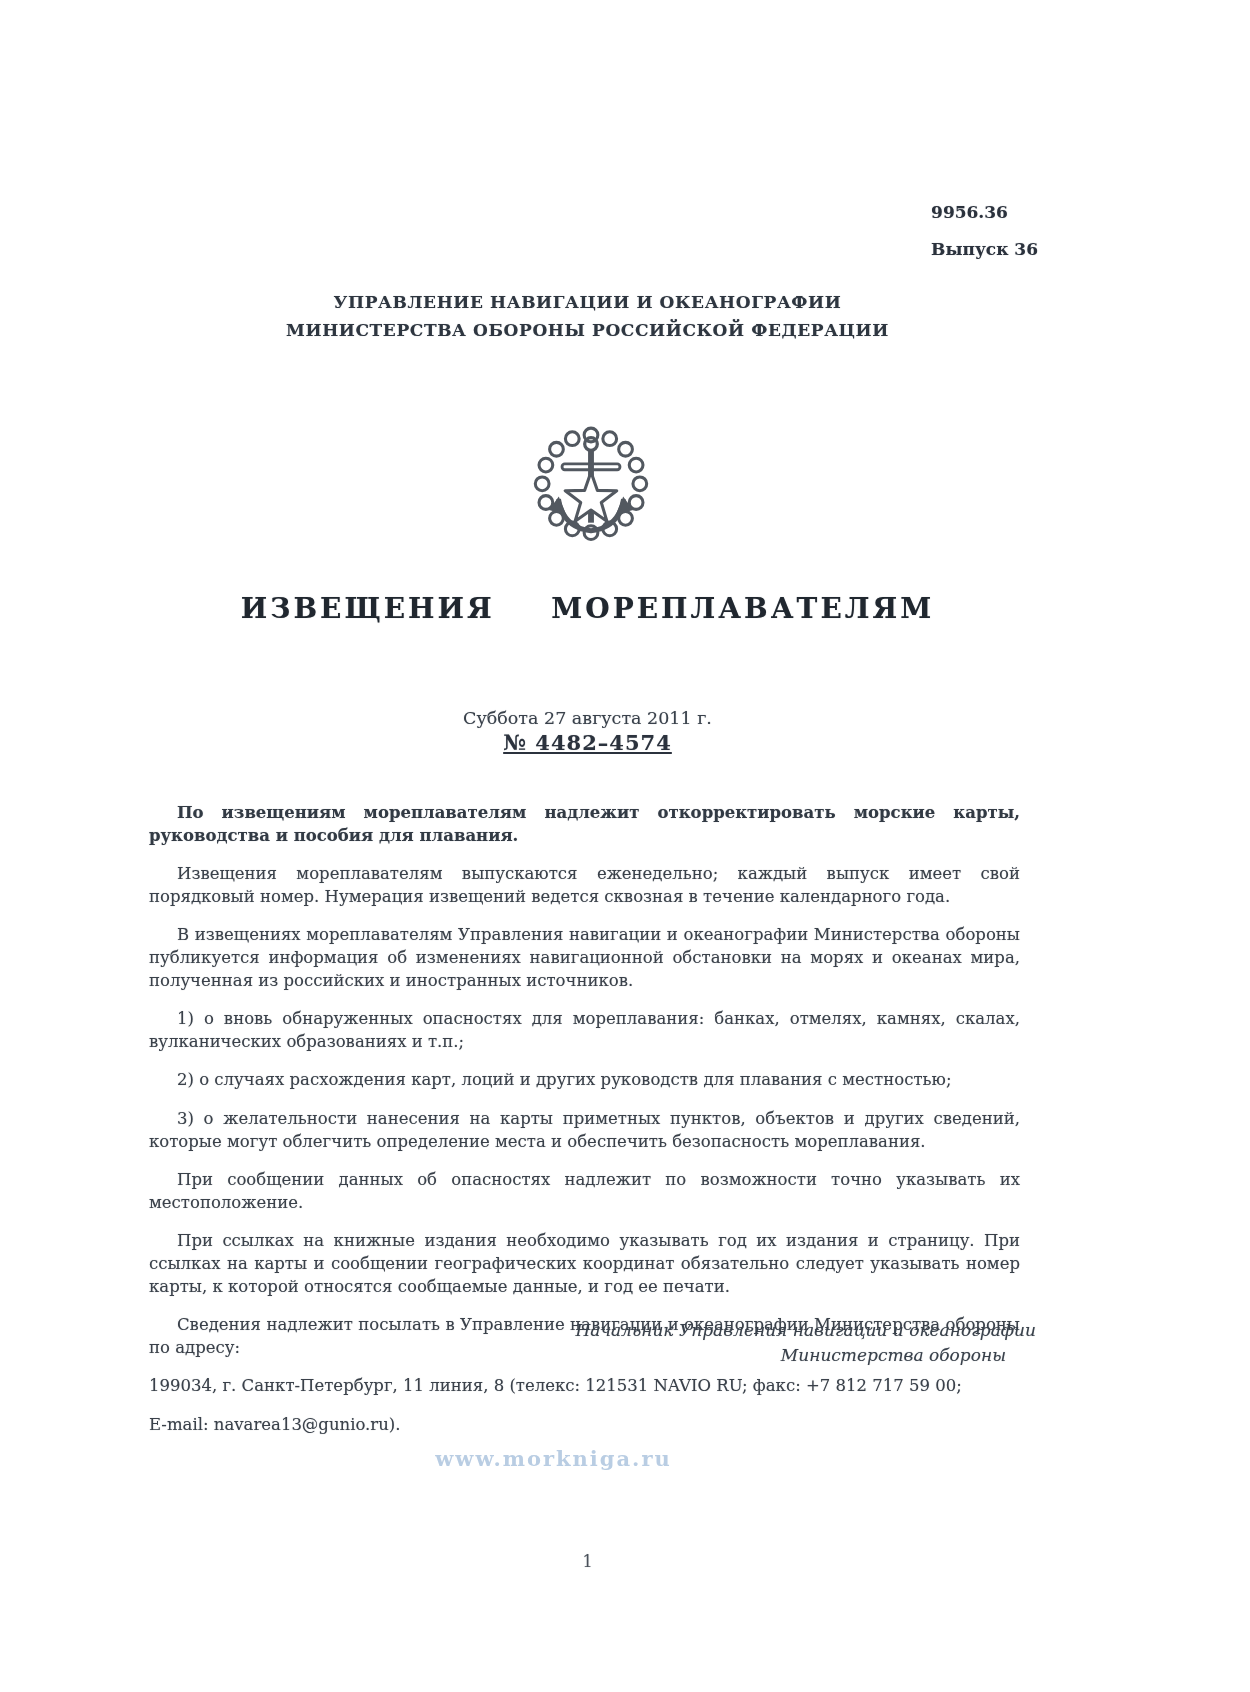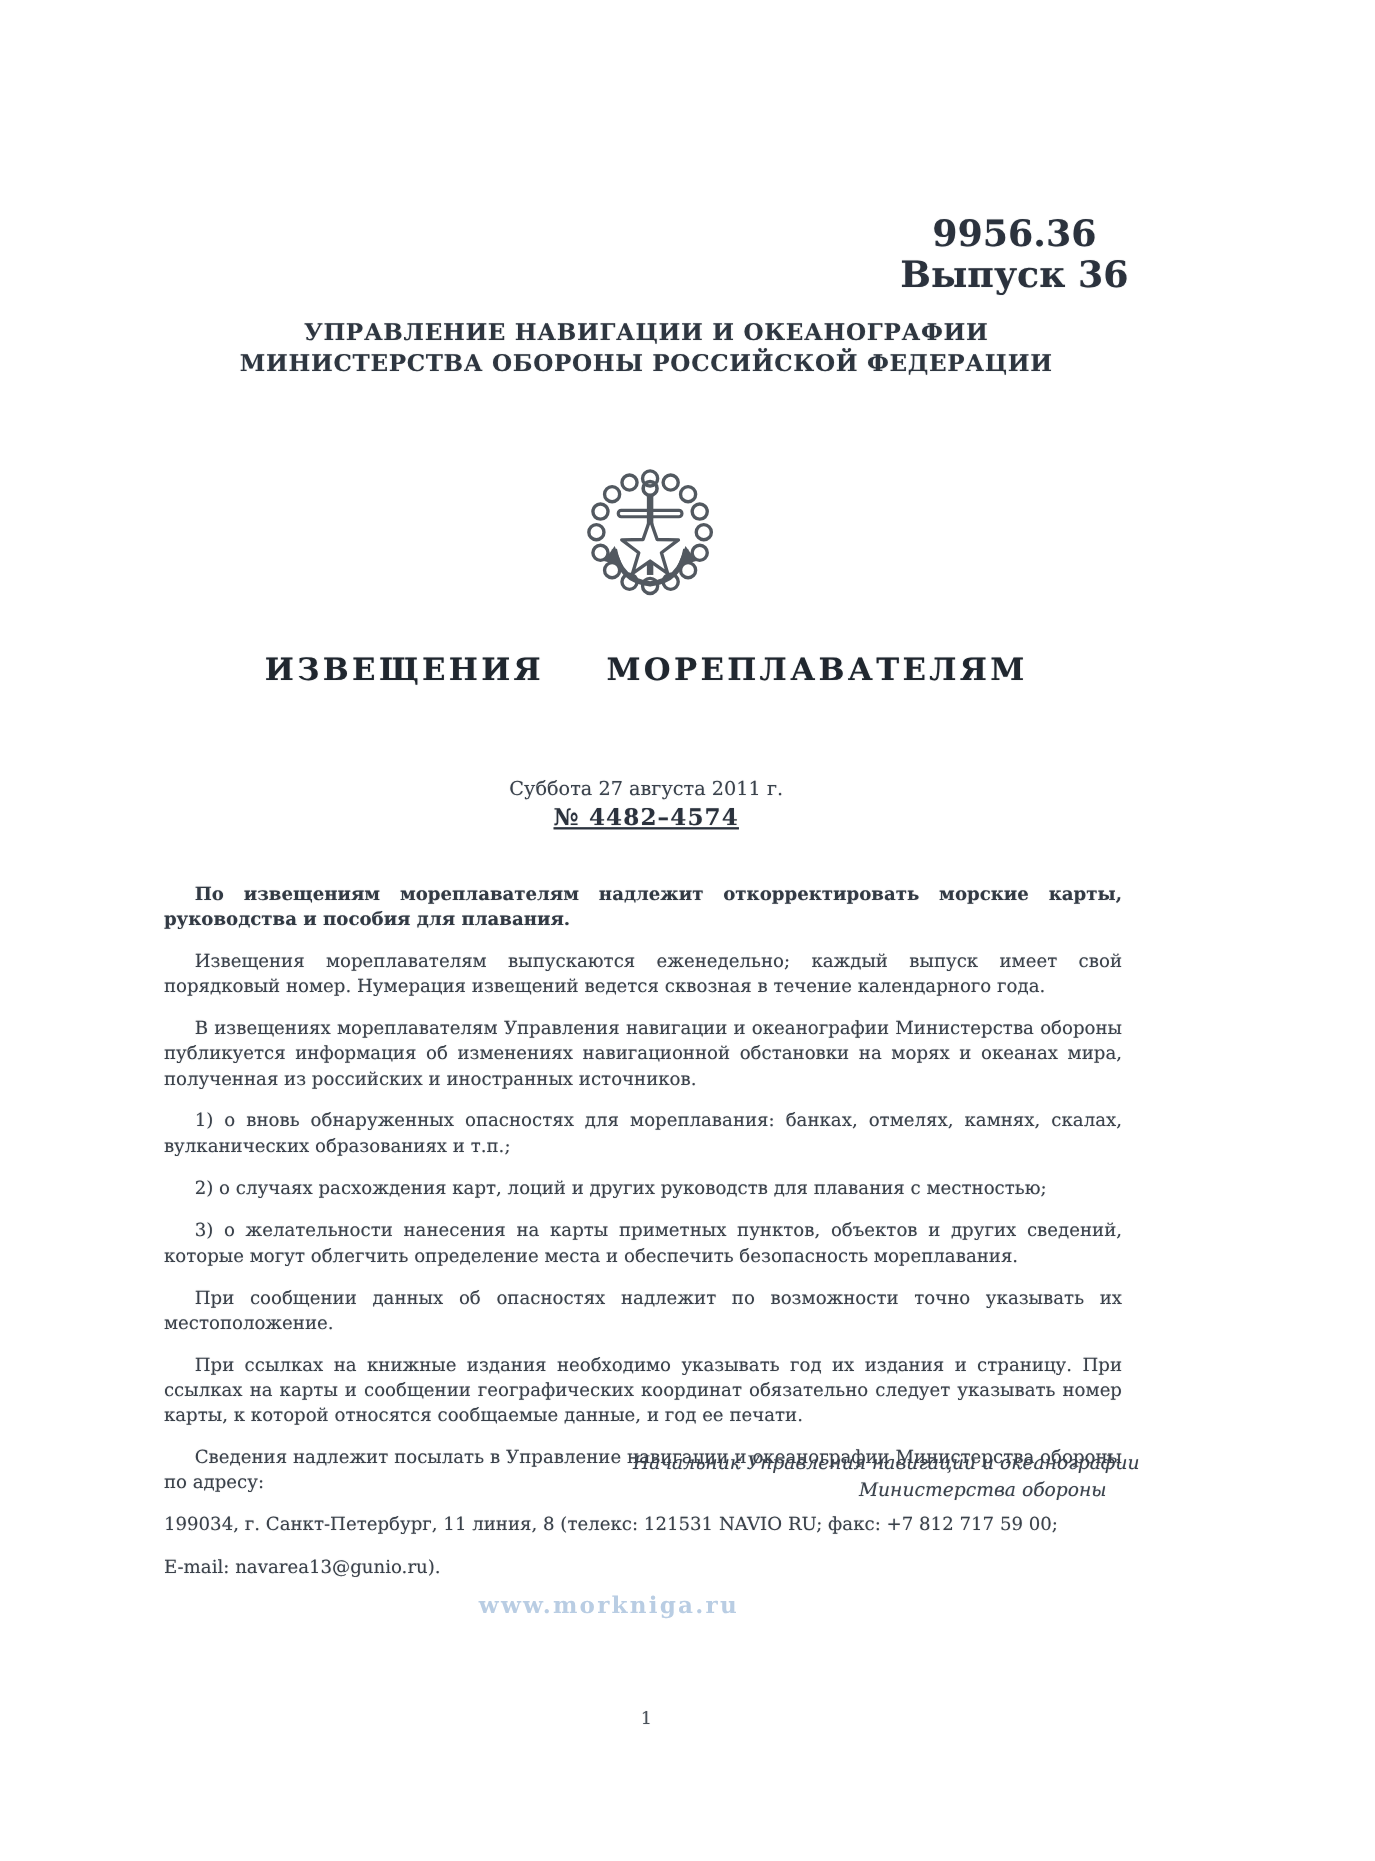--- a/index.html
+++ b/index.html
@@ -18,36 +18,36 @@
   .page {
     position: absolute;
     inset: 0;
     background: #ffffff;
   }
   .soft { text-shadow: 0 0 1px rgba(60, 68, 80, 0.38); }
 
   .code-block {
     position: absolute;
     top: 194px;
-    right: 224px;
-    text-align: center;
-    font-weight: bold;
-    font-size: 33px;
+    right: 212px;
+    text-align: left;
+    font-weight: bold;
+    font-size: 17px;
     line-height: 37px;
     color: #2b323d;
   }
 
   .org-block {
     position: absolute;
     top: 288px;
     left: 135px;
     width: 905px;
     text-align: center;
     font-weight: bold;
-    font-size: 21px;
+    font-size: 17px;
     line-height: 28px;
     letter-spacing: 0.6px;
     color: #2e3640;
   }
 
   .emblem {
     position: absolute;
     top: 416px;
     left: 530px;
     width: 122px;

